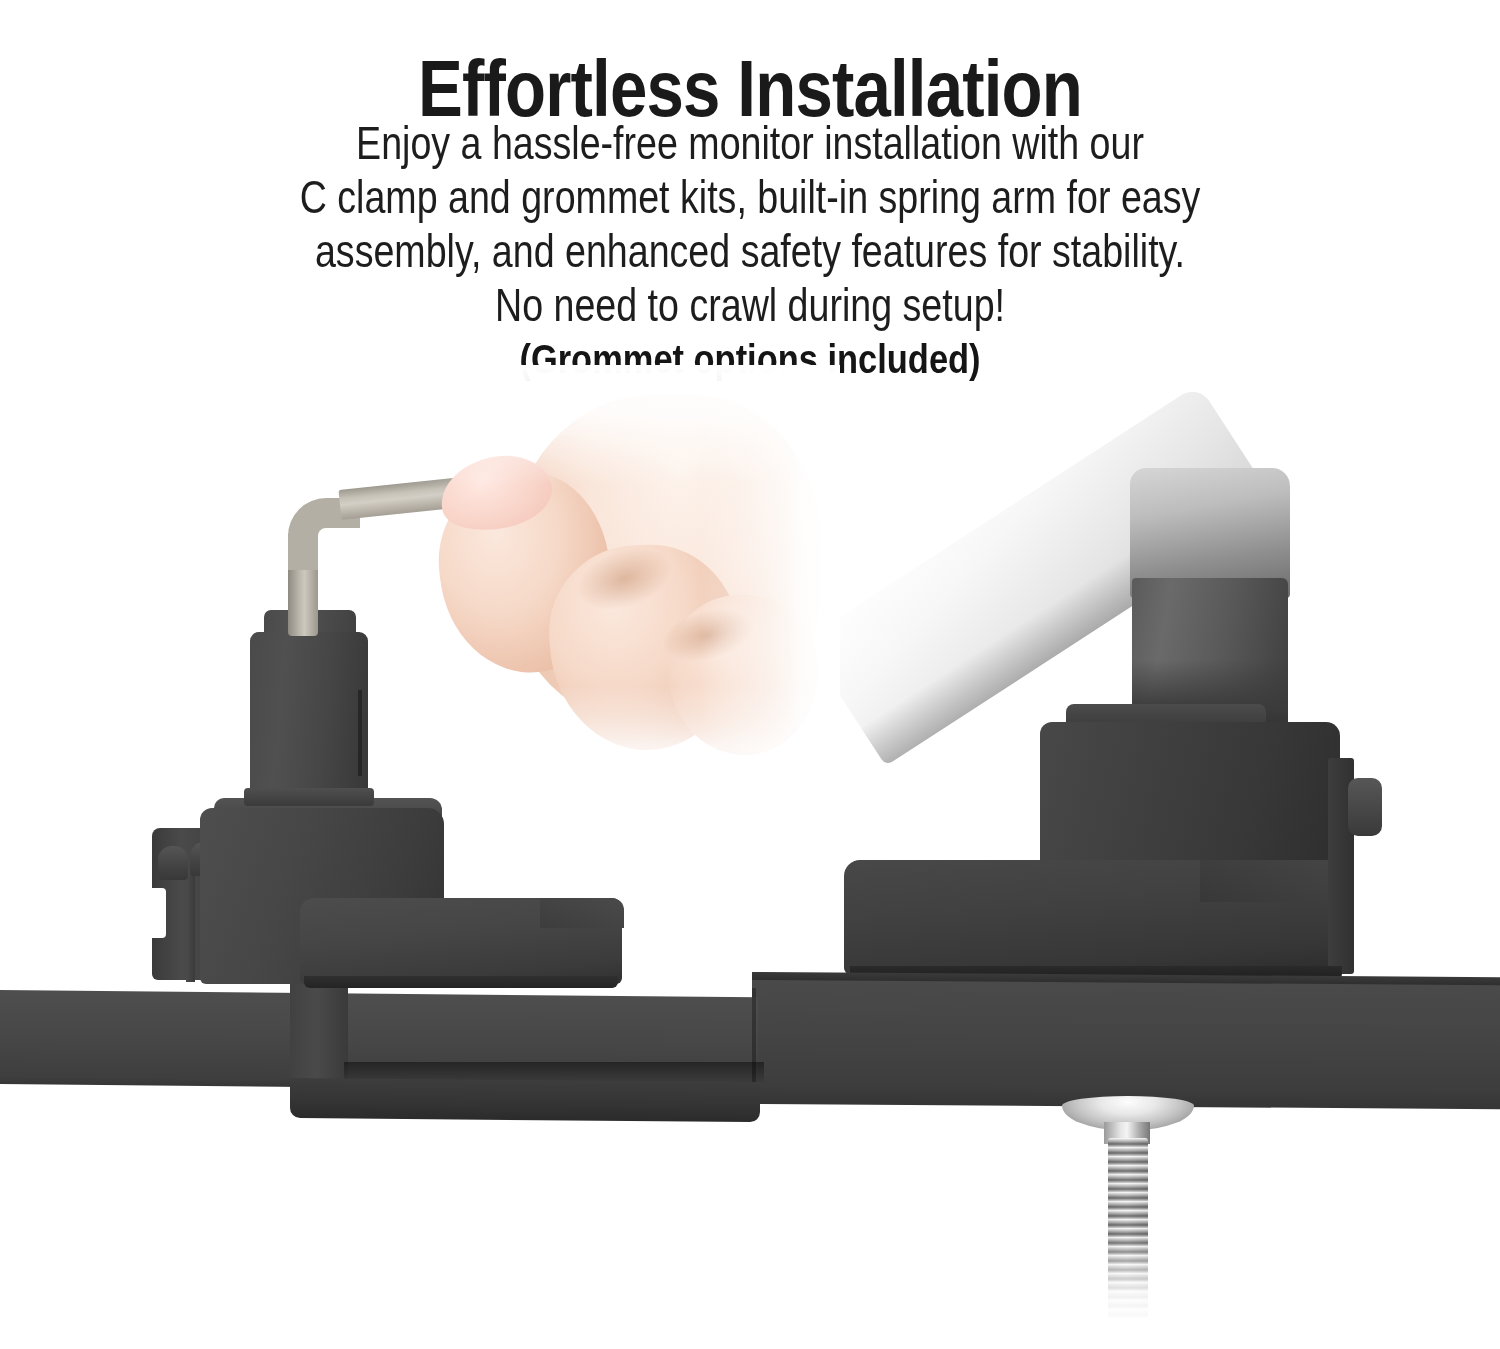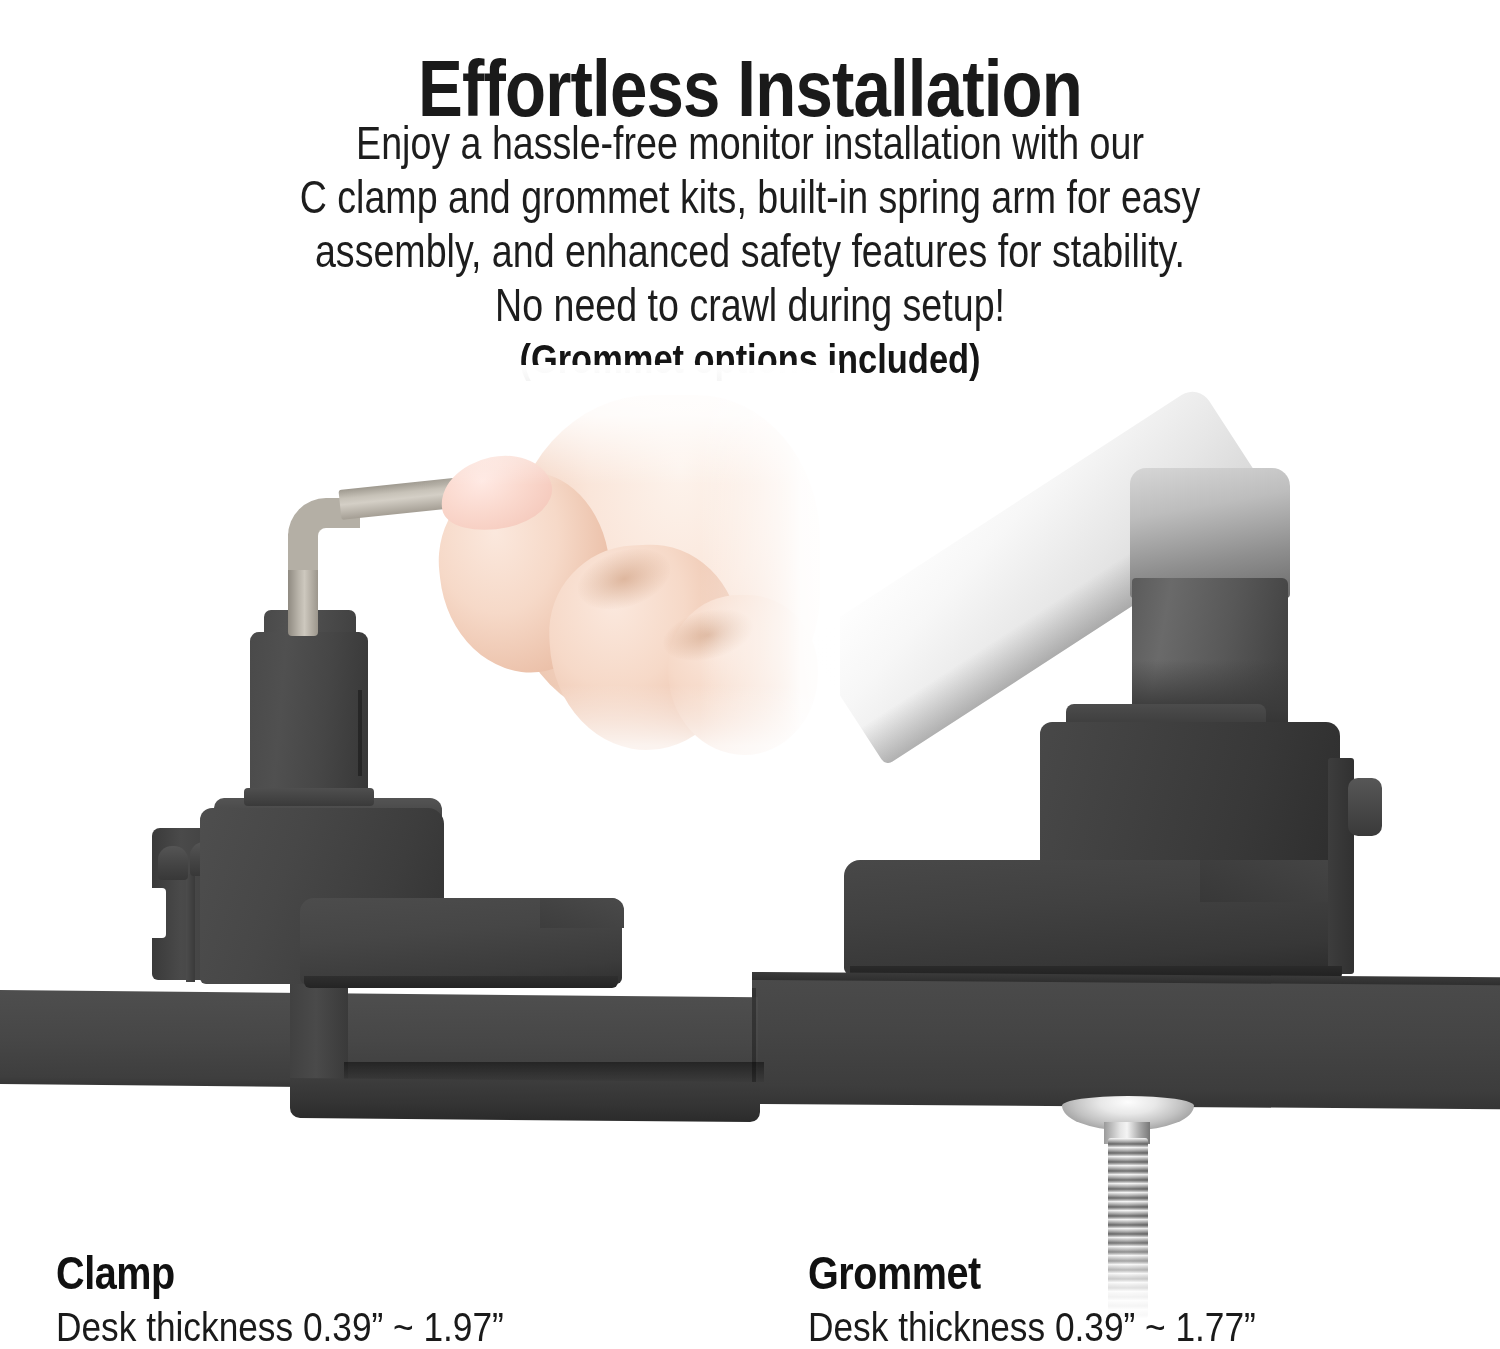--- a/index.html
+++ b/index.html
@@ -579,23 +579,15 @@
       <div id="thumbtip"></div>
       <div class="hand-crease" id="crease-a"></div>
       <div class="hand-crease" id="crease-b"></div>
       <div id="hand-fade-t"></div>
       <div id="hand-fade-r"></div>
       <div id="hand-fade-b"></div>
     </div>
 
   </div>
 
-  <div class="cap-group" id="cap-clamp">
-    <div class="cap-title">Clamp</div>
-    <div class="cap-sub">Desk thickness 0.39” ~ 1.97”</div>
-  </div>
-
-  <div class="cap-group" id="cap-grommet">
-    <div class="cap-title">Grommet</div>
-    <div class="cap-sub">Desk thickness 0.39” ~ 1.77”</div>
-  </div>
+
 
 </div>
 
 </body></html>

